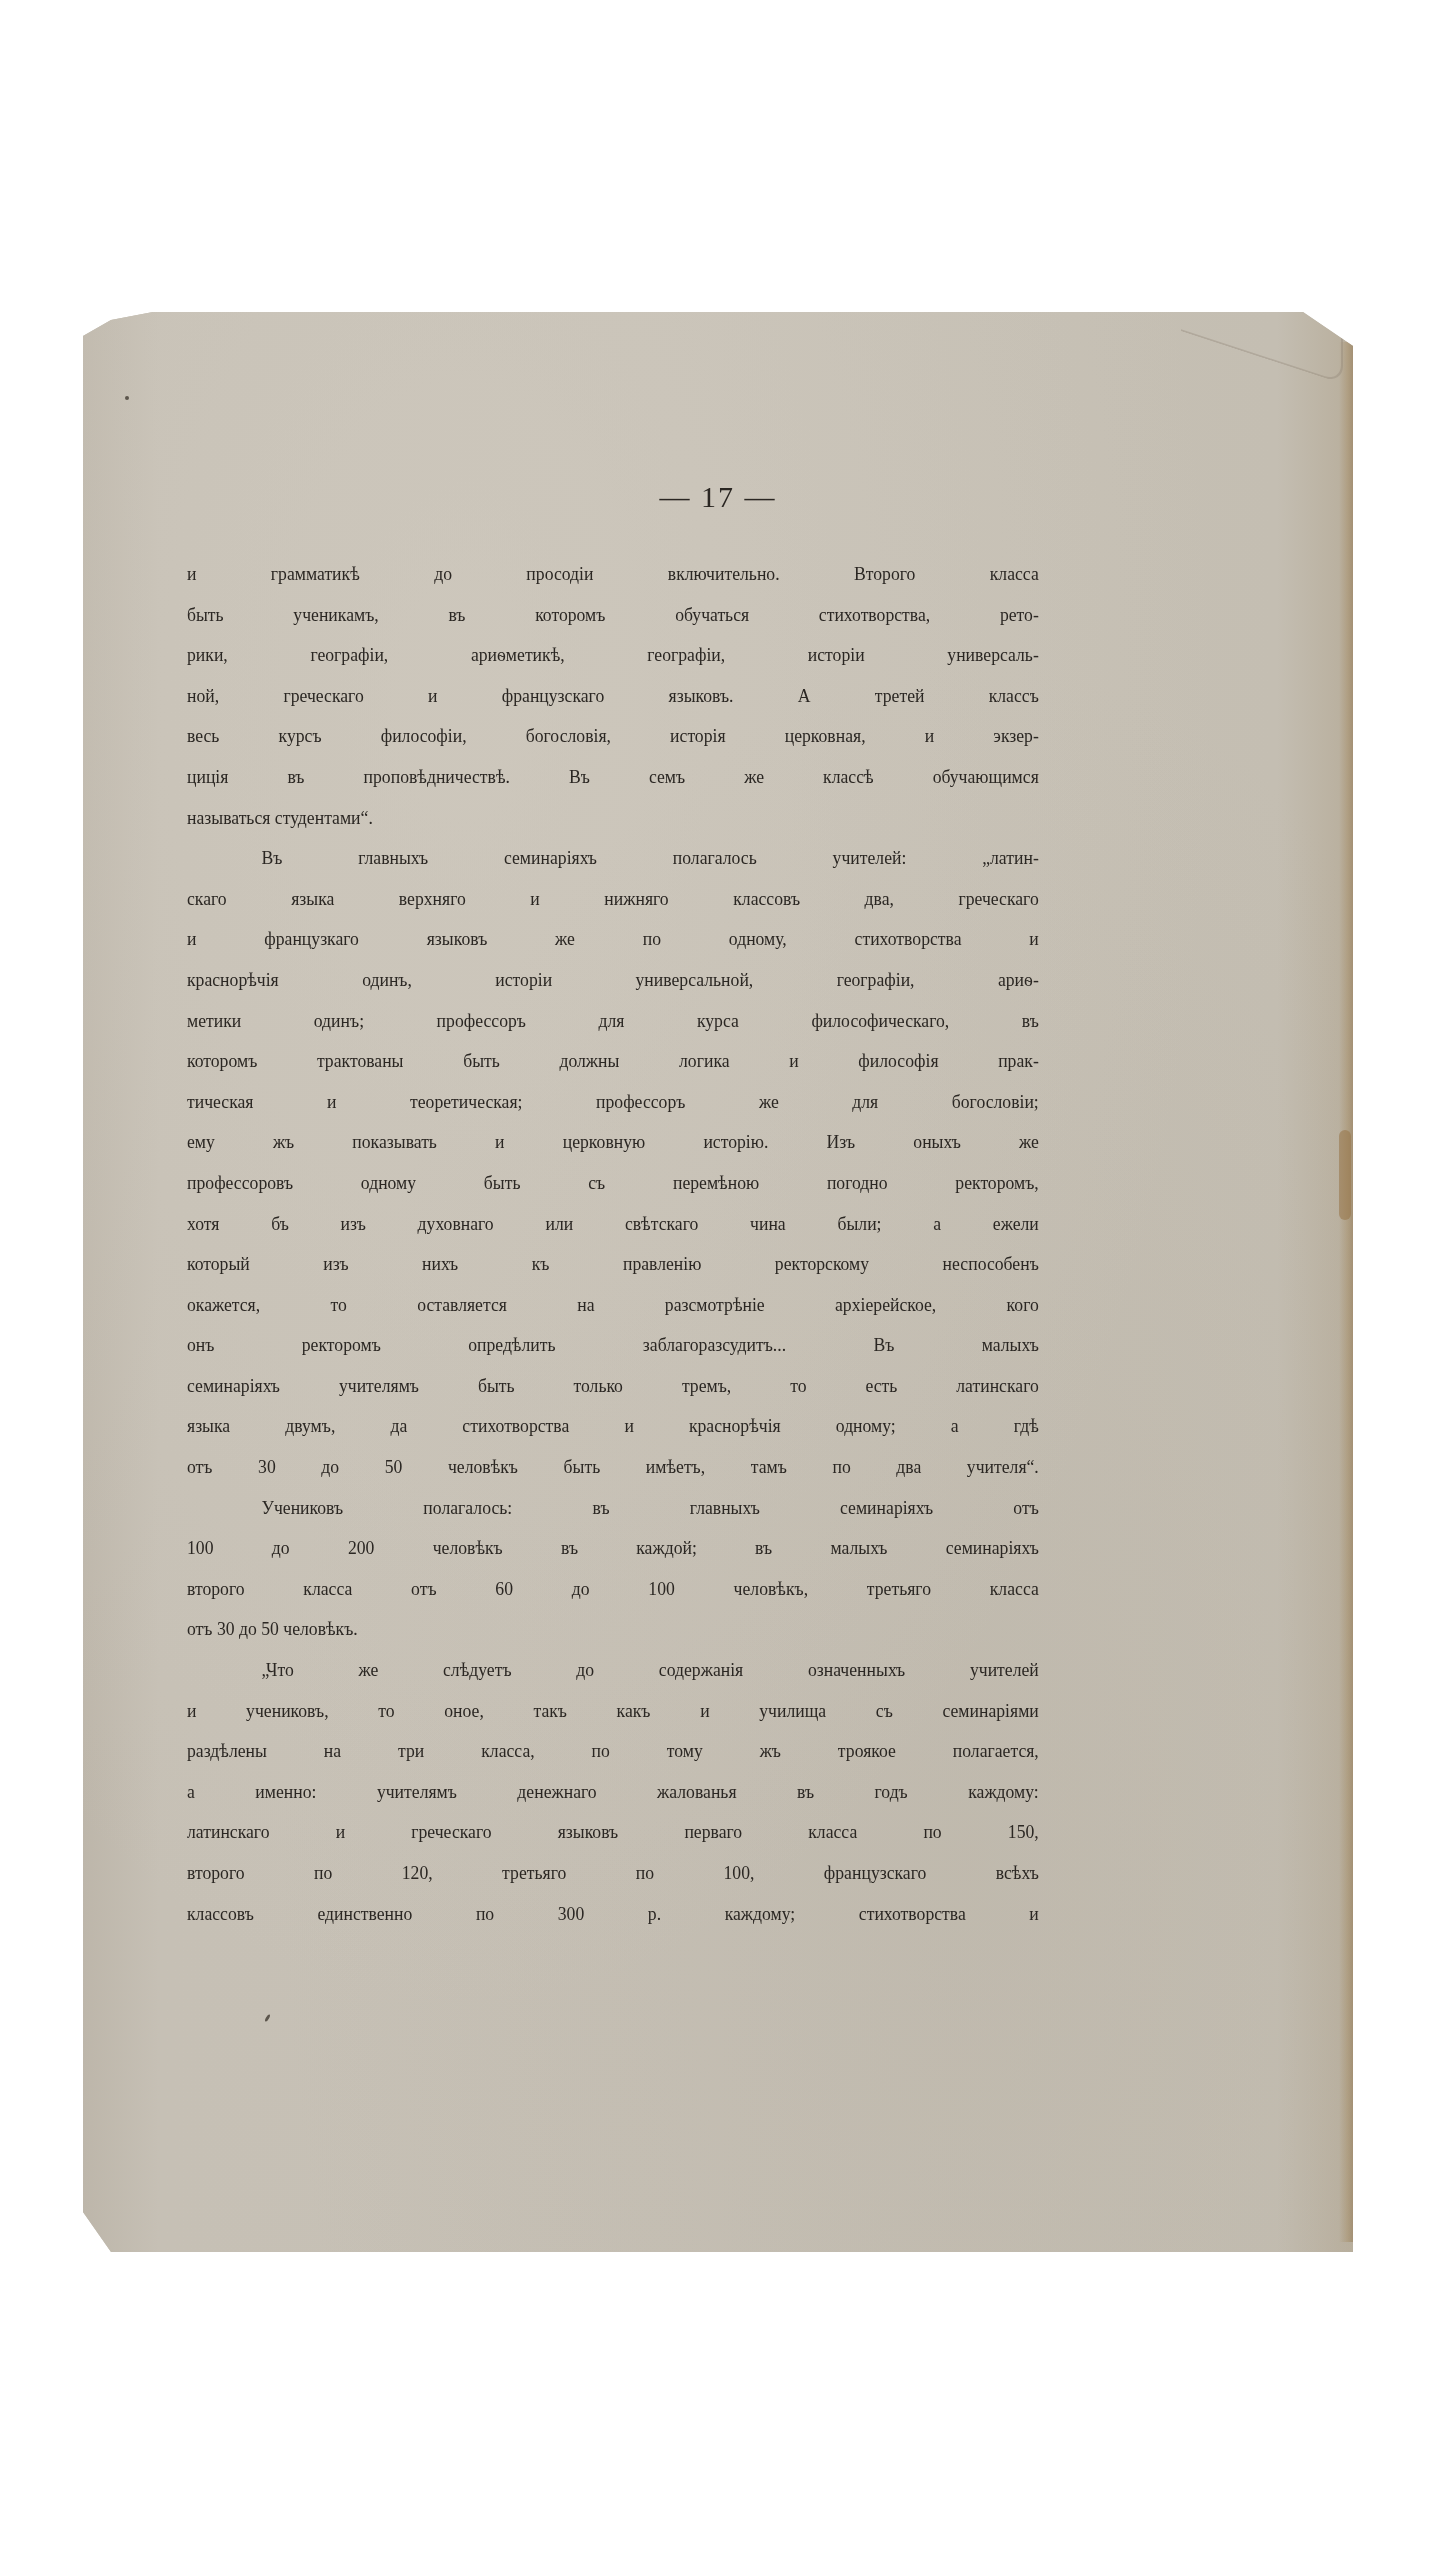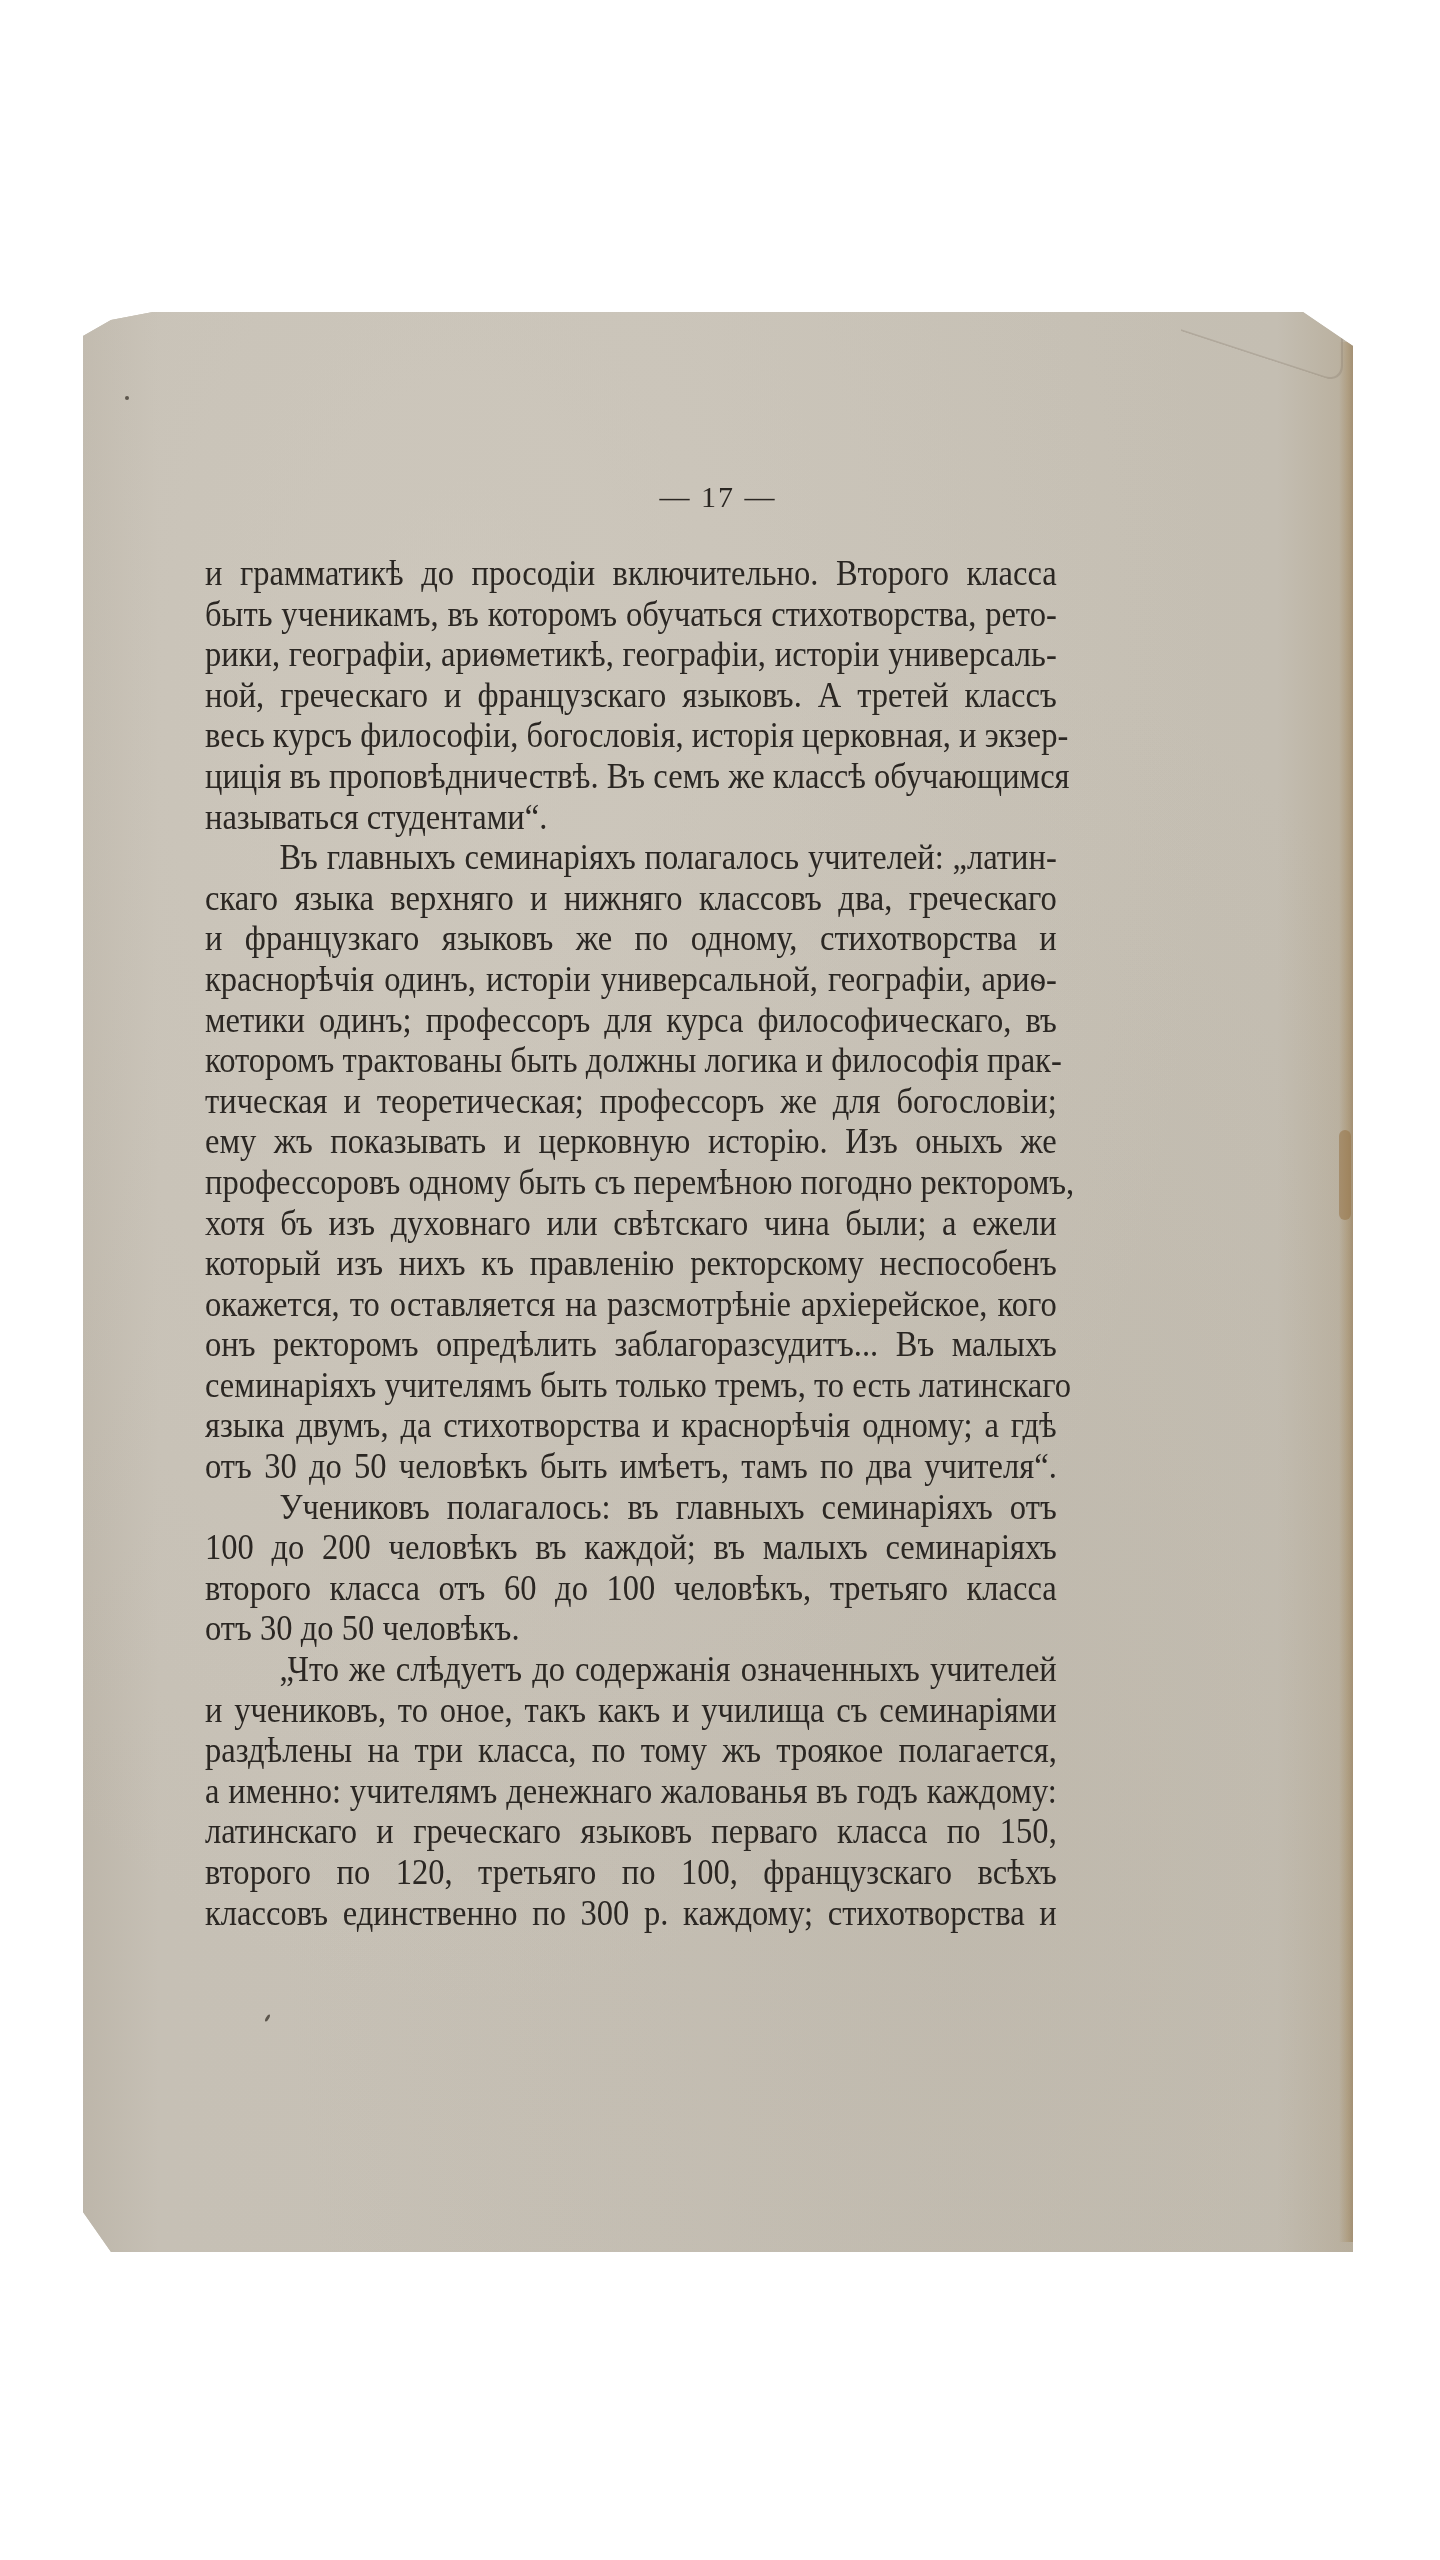--- a/index.html
+++ b/index.html
@@ -68,25 +68,25 @@
     width: 1270px;
     top: 168px;
     text-align: center;
     font-family: "Liberation Serif", serif;
     font-size: 30px;
     color: #2a2622;
     letter-spacing: 2px;
   }
   .text-block {
     position: absolute;
-    left: 122px;
+    left: 104px;
     top: 242px;
     width: 852px;
     font-family: "Liberation Serif", serif;
-    font-size: 35px;
+    font-size: 19px;
     line-height: 40.6px;
     color: #2b2723;
   }
   .line {
     display: block;
     white-space: nowrap;
     text-align: justify;
     text-align-last: justify;
     height: 40.6px;
     transform: scaleX(0.93);

